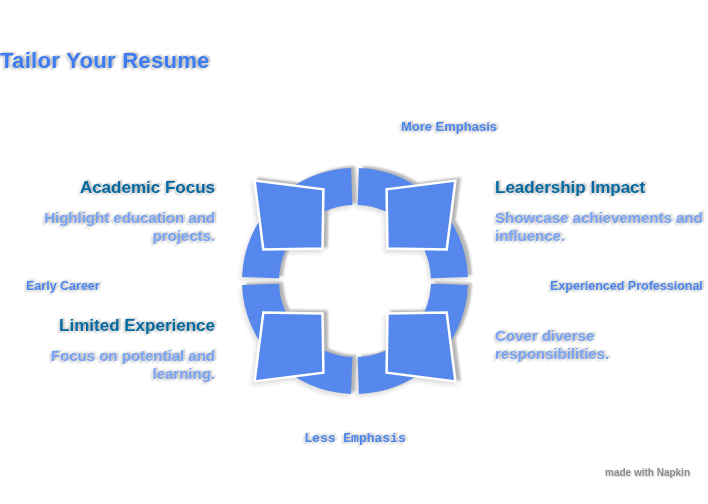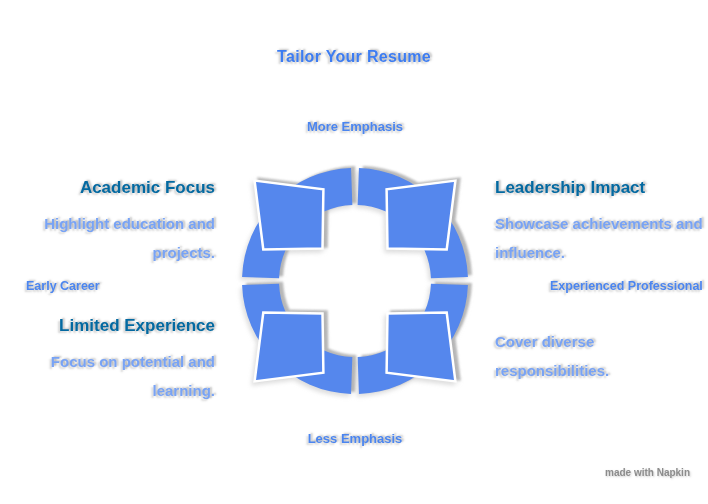--- a/index.html
+++ b/index.html
@@ -11,49 +11,49 @@
     overflow:hidden;
   }
   .stage{position:absolute;inset:0;}
 
   .ghost{ 
     text-shadow: 2px -1px 2px rgba(138,138,138,.5), -2px 2px 2px rgba(138,138,138,.35);
   }
 
   .page-title{
     position:absolute;left:0;right:0;top:48px;
-    text-align:center;
-    font-size:16px;font-weight:700;
+    text-align:left;
+    font-size:22px;font-weight:700;
     color:#3c7cf2;
     letter-spacing:.3px;
   }
 
   .axis-label{
     position:absolute;
     font-size:13px;font-weight:700;
     color:#4b85ef;
     white-space:nowrap;
     text-align:right;
   }
-  .axis-top{left:213px;width:284px;top:119px;text-align:center;}
-  .axis-bottom{left:213px;width:284px;top:431px;text-align:center;}
+  .axis-top{left:213px;width:284px;top:119px;}
+  .axis-bottom{left:213px;width:284px;top:431px;text-align:center;font-family:Liberation Mono, monospace;}
   .axis-left{left:26px;top:279px;font-size:12.5px;}
   .axis-right{left:550px;top:279px;font-size:12.5px;}
 
   .quad{
     position:absolute;
   }
   .quad h3{
     margin:0;
     font-size:17px;font-weight:700;
     color:#0369a1;
   }
   .quad p{
     margin:11px 0 0 0;
-    font-size:15px;line-height:29px;
+    font-size:15px;line-height:18px;
     font-weight:600;
     color:#78a3f5;
   }
   .quad-left{right:493px;width:175px;text-align:right;}
   .quad-right{left:495px;width:210px;text-align:left;}
   .quad-top{top:178px;}
   .quad-bottom{top:316px;}
 
   .cycle-wrap{
     position:absolute;left:213px;top:139px;width:284px;height:284px;

